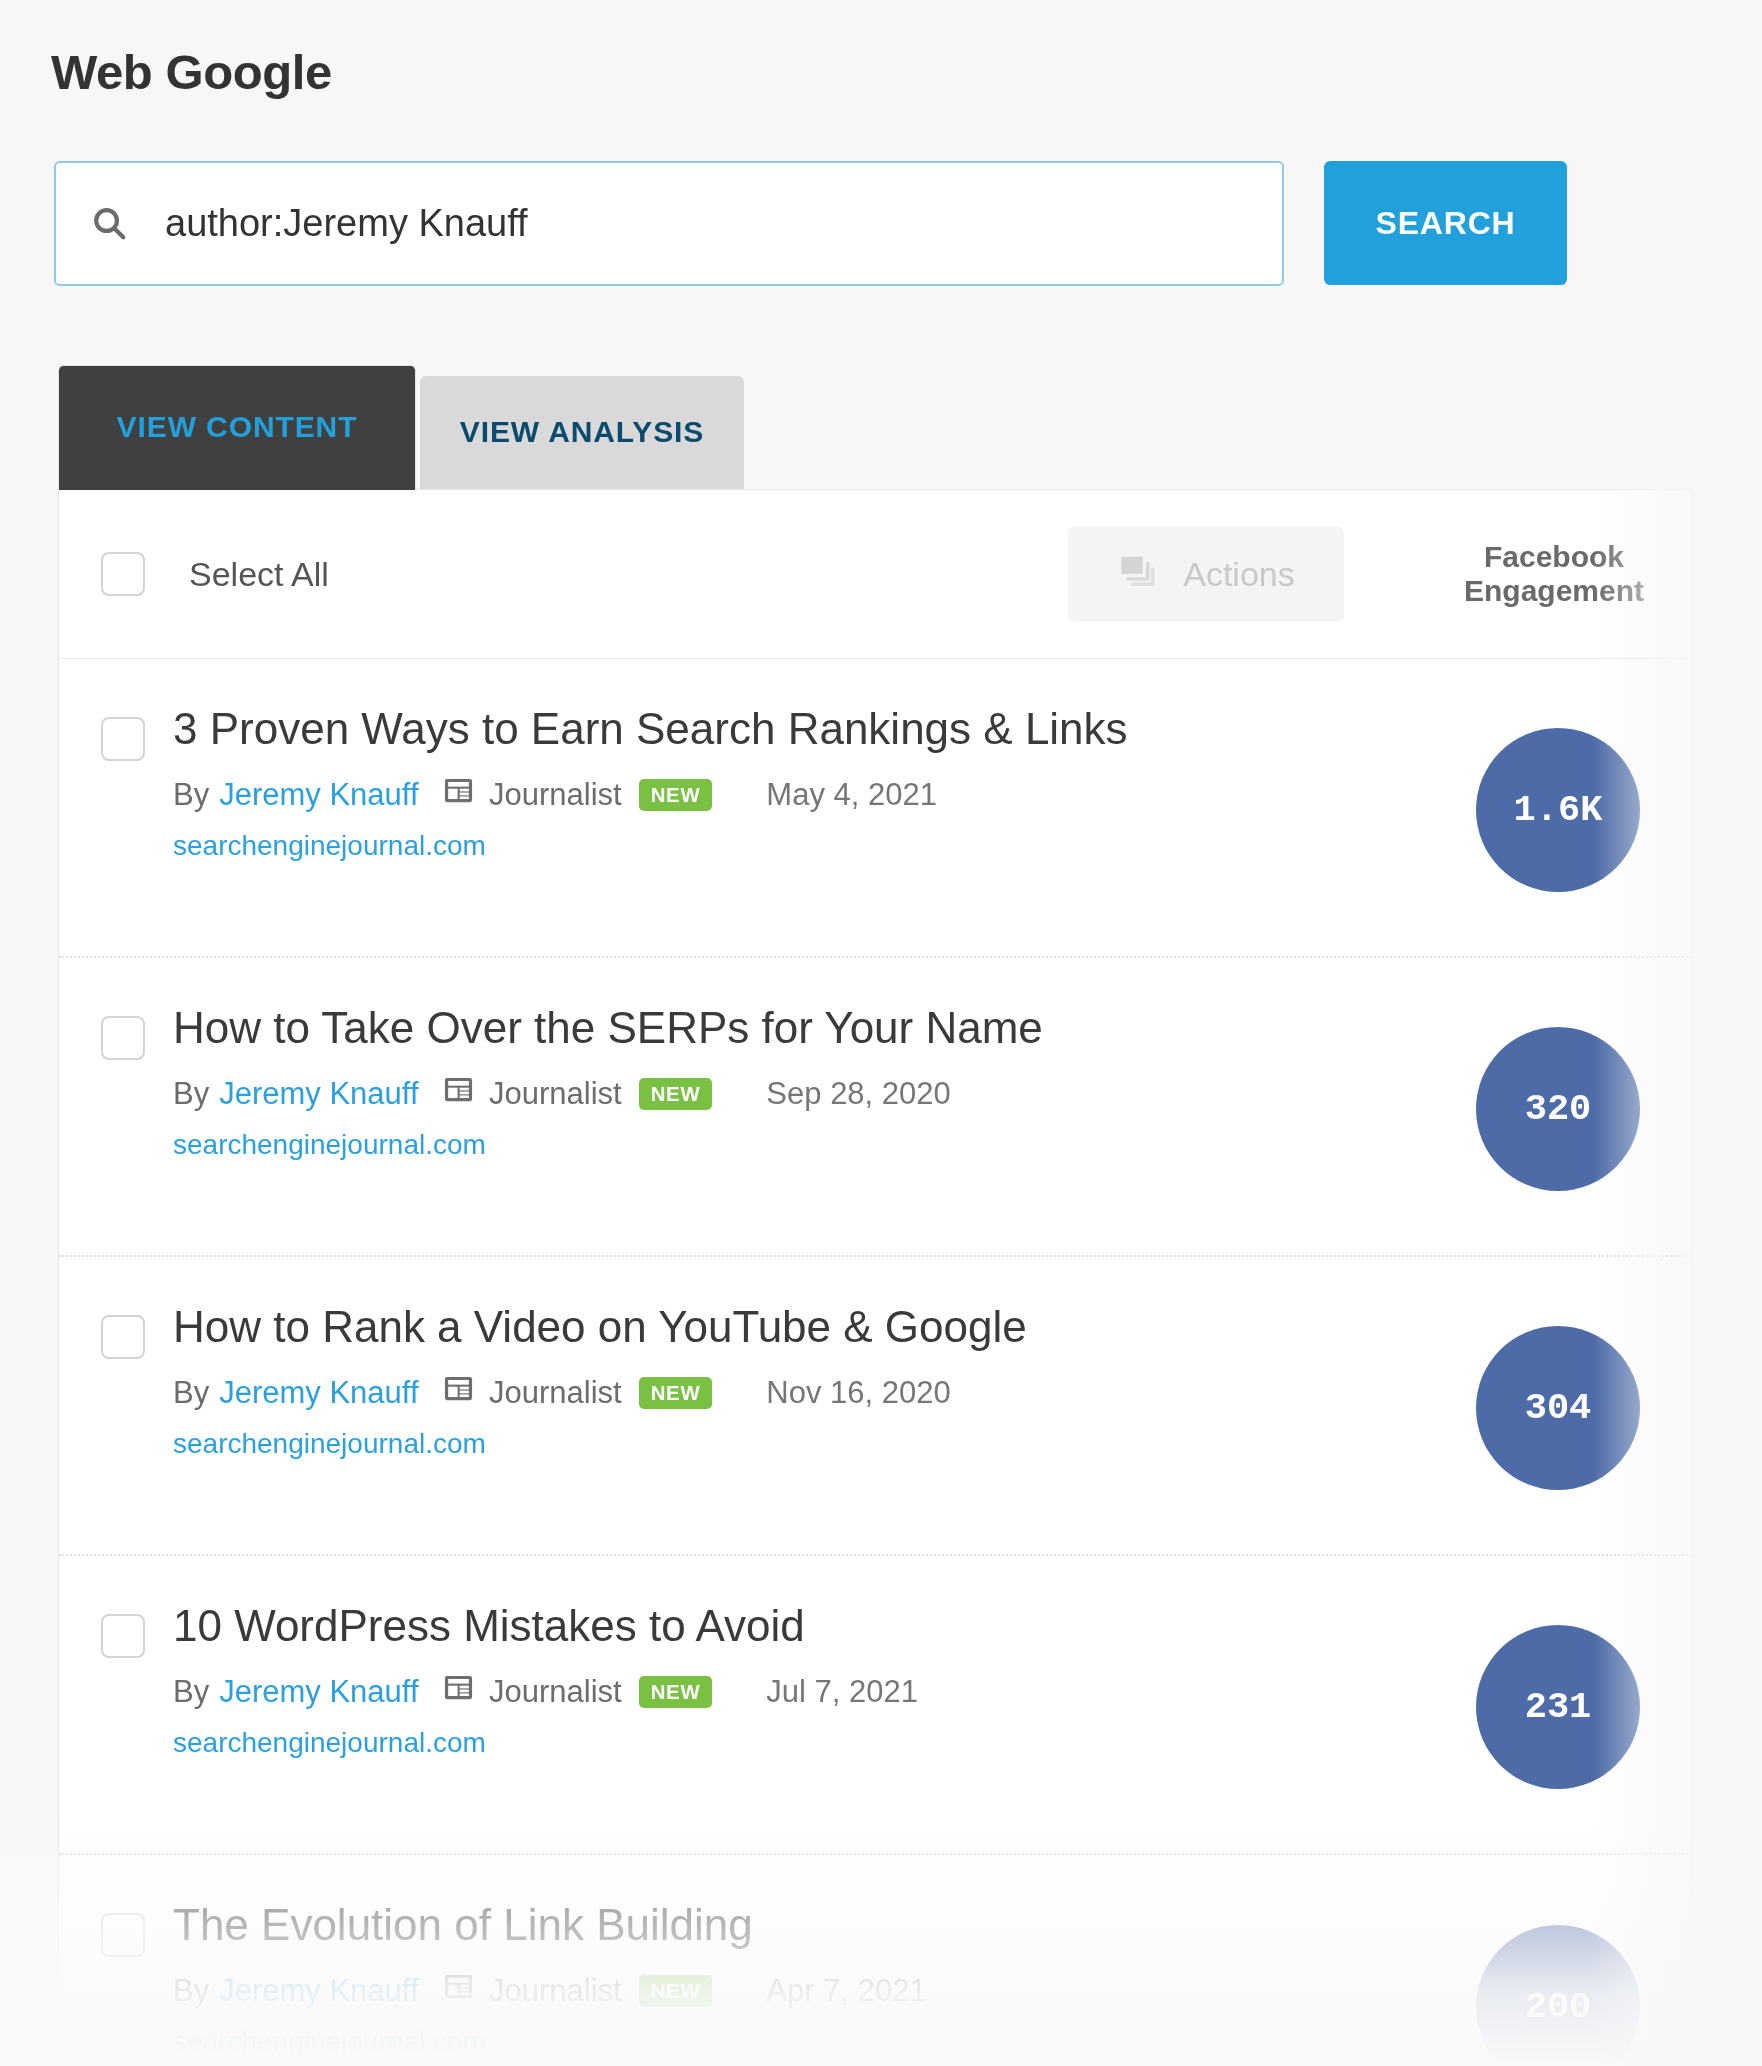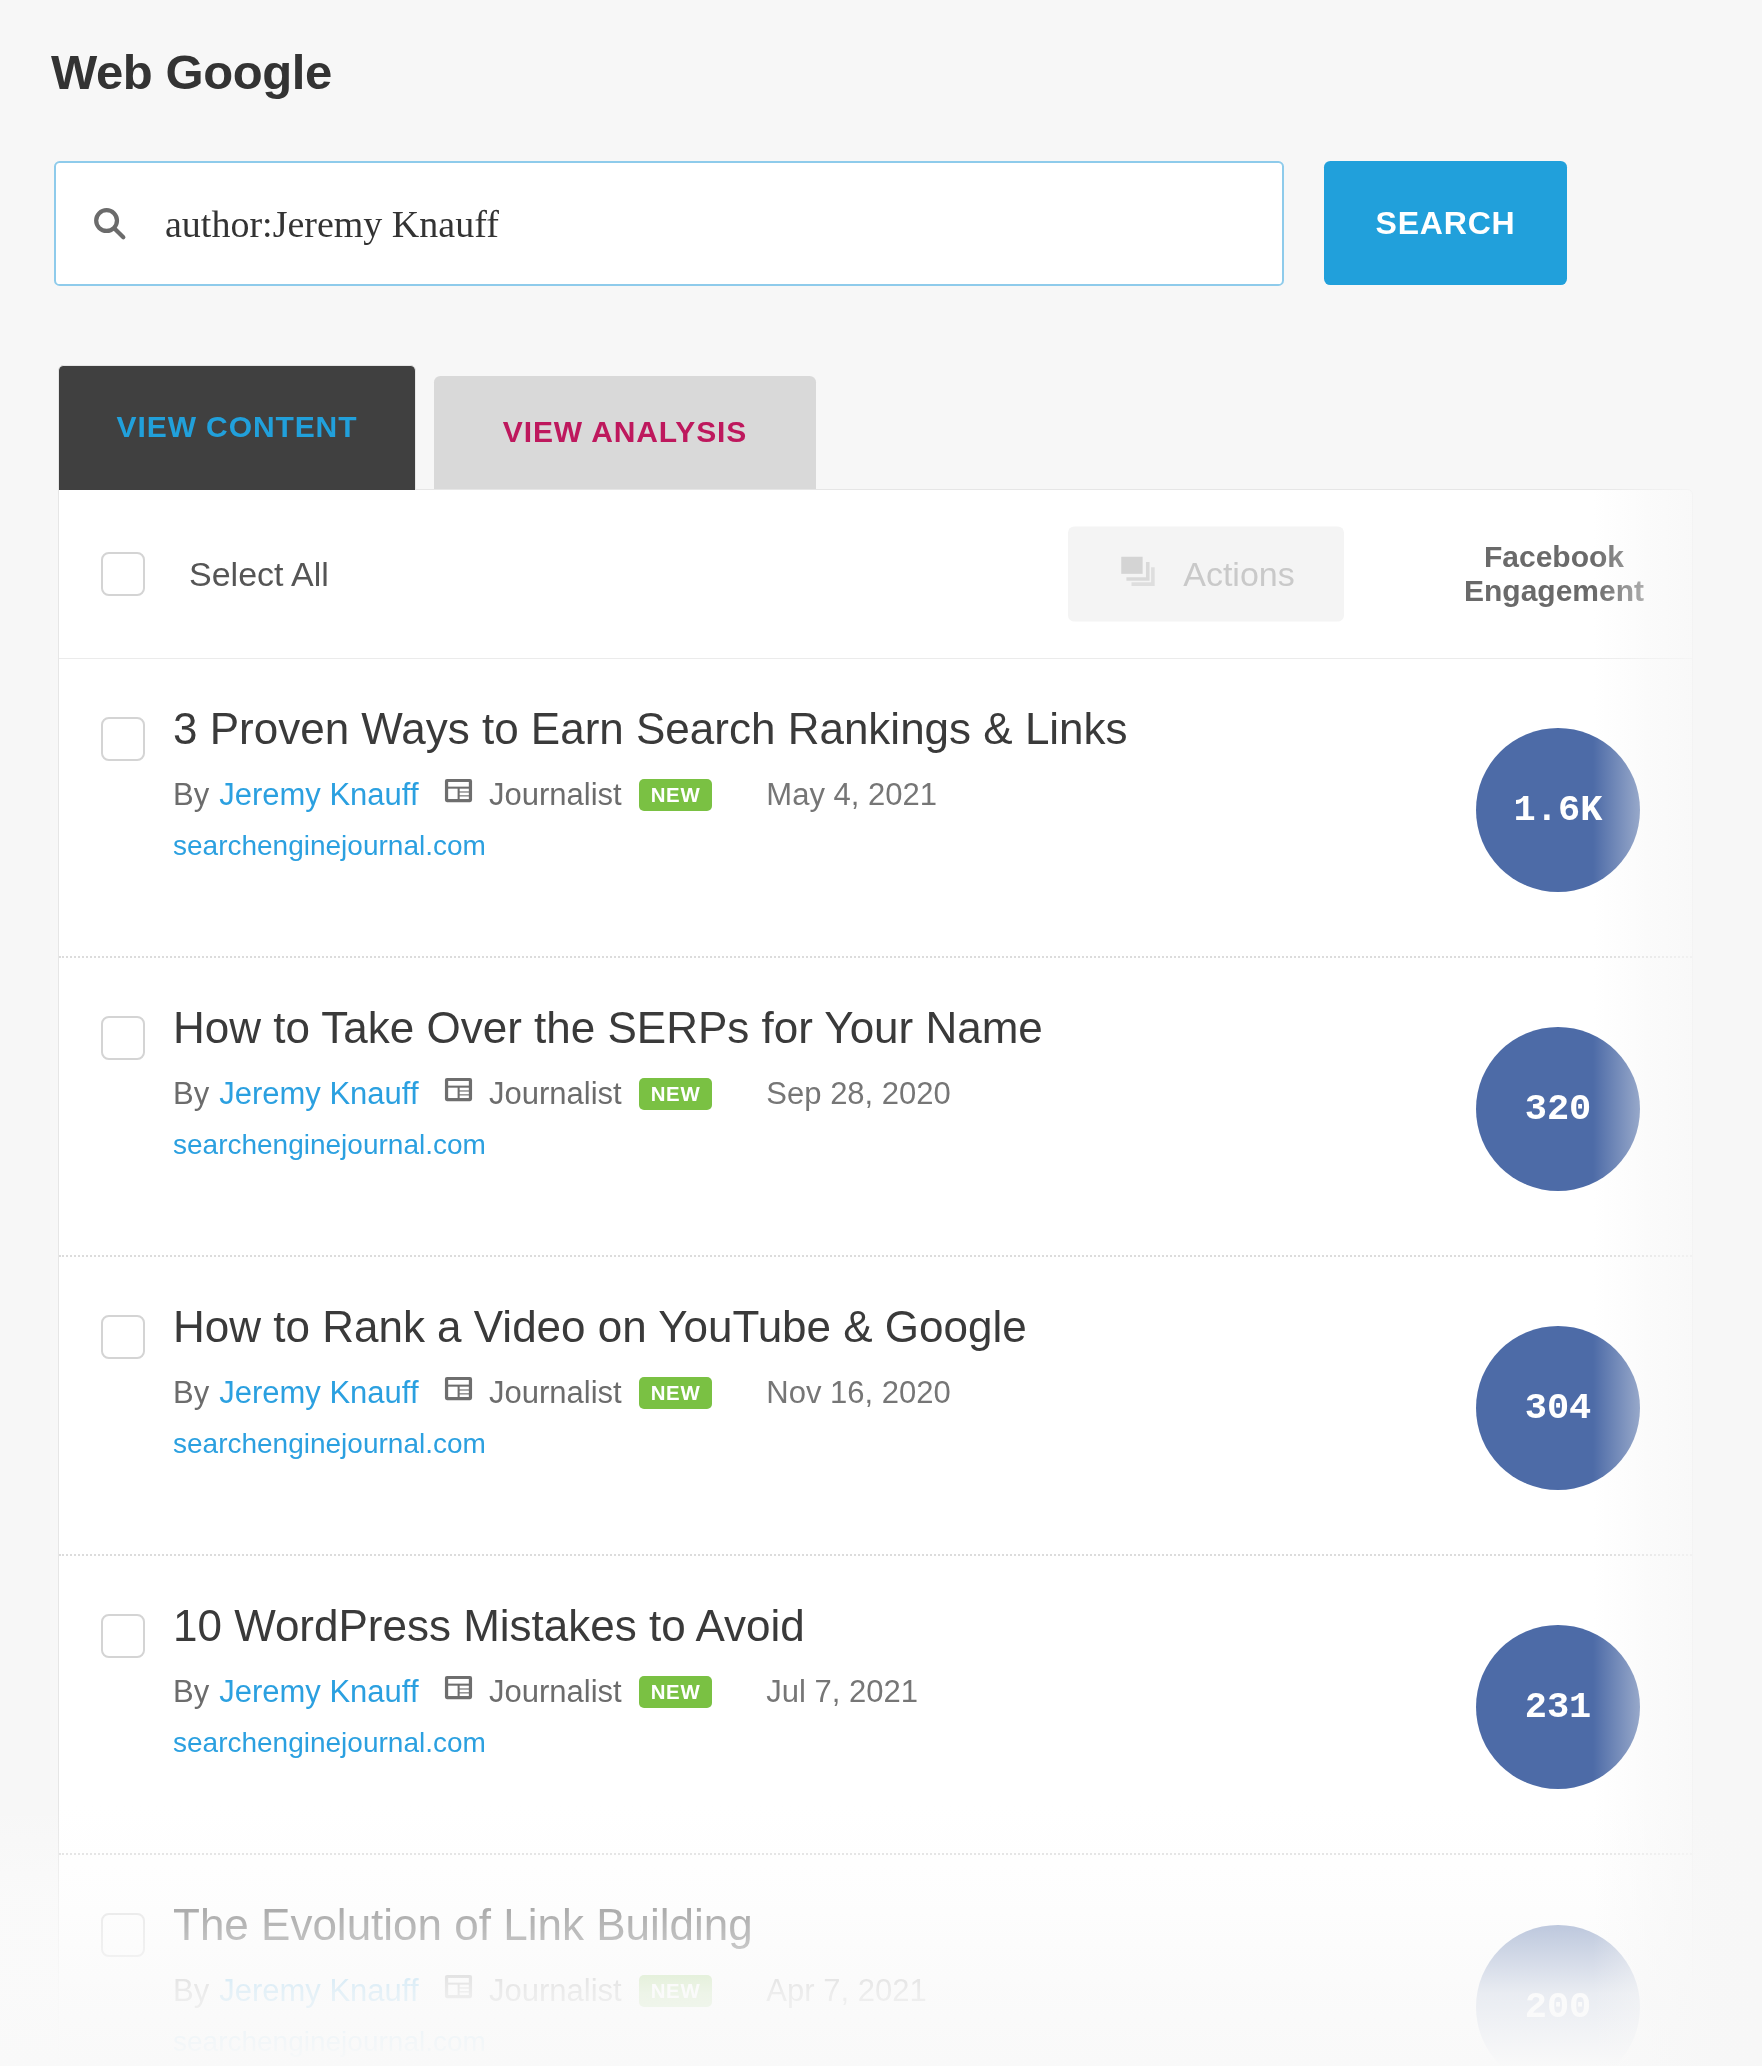--- a/index.html
+++ b/index.html
@@ -56,21 +56,21 @@
     align-items: center;
     justify-content: center;
     margin-right: 35px;
   }
   .search-icon-wrap svg { display: block; }
   .search-input {
     flex: 1;
     border: none;
     outline: none;
     background: transparent;
-    font-family: Liberation Serif, serif;
+    font-family: Liberation Sans, sans-serif;
     font-size: 38px;
     color: #333333;
   }
   .search-button {
     margin-left: 40px;
     width: 243px;
     height: 124px;
     background: #21a0db;
     color: #ffffff;
     border: none;
@@ -105,26 +105,26 @@
     height: 125px;
     background: #404040;
     color: #21a0db;
     border: 1.4px solid #e6e6e6;
     border-bottom: none;
     border-radius: 5.6px 5.6px 0 0;
     margin-bottom: -1.4px;
     padding-bottom: 1.4px;
   }
   .tab-inactive {
-    width: 382px;
+    width: 324px;
     height: 113px;
     background: #d9d9d9;
-    color: #be185d;
+    color: #0c4a6e;
     border-radius: 6.3px 6.3px 0 0;
-    margin-left: 18px;
+    margin-left: 4px;
   }
 
   
   .card {
     position: absolute;
     left: 58px;
     top: 489px;
     width: 1635px;
     background: #ffffff;
     border: 1.4px solid #e6e6e6;

